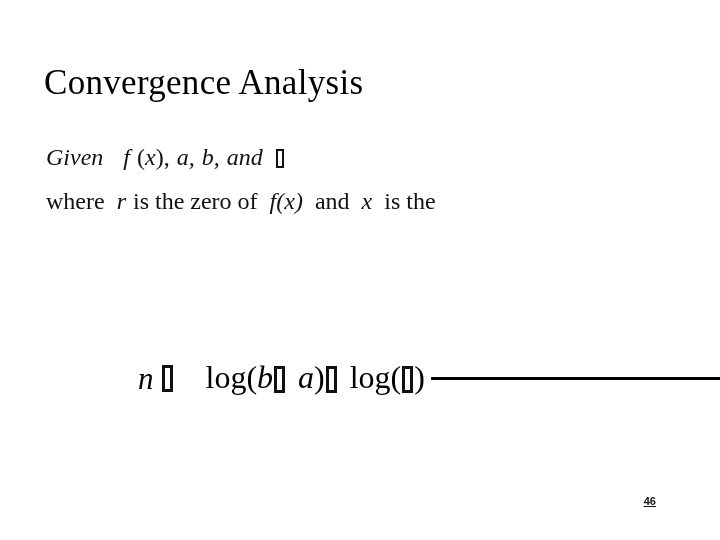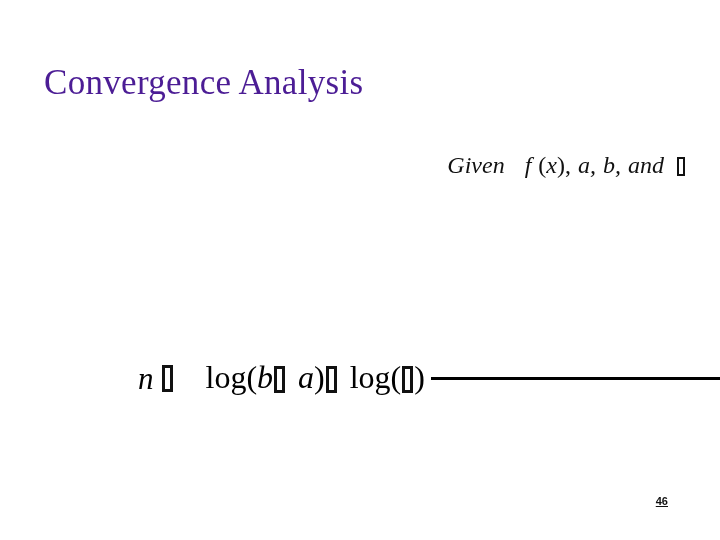--- a/index.html
+++ b/index.html
@@ -19,32 +19,31 @@
 
   
   .slide-title {
     position: absolute;
     left: 44px;
     top: 62px;
     font-family: "Liberation Serif", "DejaVu Serif", serif;
     font-size: 35px;
     line-height: 42px;
     font-weight: 400;
-    color: #4c1d95;
+    color: #000000;
     letter-spacing: 0.3px;
     white-space: nowrap;
   }
 
   
   .body-block {
     position: absolute;
     left: 46px;
-    top: 144px;
+    top: 136px;
     width: 640px;
-    text-align: right;
   }
   .body-line {
     font-size: 24px;
     line-height: 43.5px;
     height: 43.5px;
     white-space: nowrap;
     color: #111111;
   }
   .it      { font-style: italic; }
   .up      { font-style: normal; }
@@ -123,41 +122,44 @@
   .denominator {
     font-size: 32px;
     line-height: 44px;
     white-space: nowrap;
     padding-top: 2px;
   }
 
   
   .page-number {
     position: absolute;
-    right: 52px;
+    right: 64px;
     bottom: 33px;
     font-family: "Liberation Sans", "DejaVu Sans", sans-serif;
     font-size: 11px;
     font-weight: bold;
     color: #111;
     text-decoration: underline;
   }
 </style>
 </head>
 <body>
 
 <div class="slide-title">Convergence Analysis</div>
 
 <div class="body-block">
 
   <div class="body-line">
     <span class="it">Given</span><span class="sp-lg"></span><span class="it">f</span><span class="sp-sm"></span><span class="up">(</span><span class="it">x</span><span class="up">),</span><span class="sp-sm"></span><span class="it">a,</span><span class="sp-sm"></span><span class="it">b,</span><span class="sp-sm"></span><span class="it">and</span><span class="sp-md"></span><span class="tofu"></span>
   </div>
 
 
+  <div class="body-line">
+    <span class="up">where</span><span class="sp-md"></span><span class="it">r</span><span class="sp-sm"></span><span class="up">is  the  zero  of</span><span class="sp-md"></span><span class="it">f(x)</span><span class="sp-md"></span><span class="up">and</span><span class="sp-md"></span><span class="it">x</span><span class="sp-md"></span><span class="up">is  the</span>
+  </div>
 
 
 </div>
 
 <div class="formula">
 
   <span class="formula-lhs">
     <span>n</span>
       <span class="sp-sm"></span>
       <span class="tofu tofu-lg"></span>

